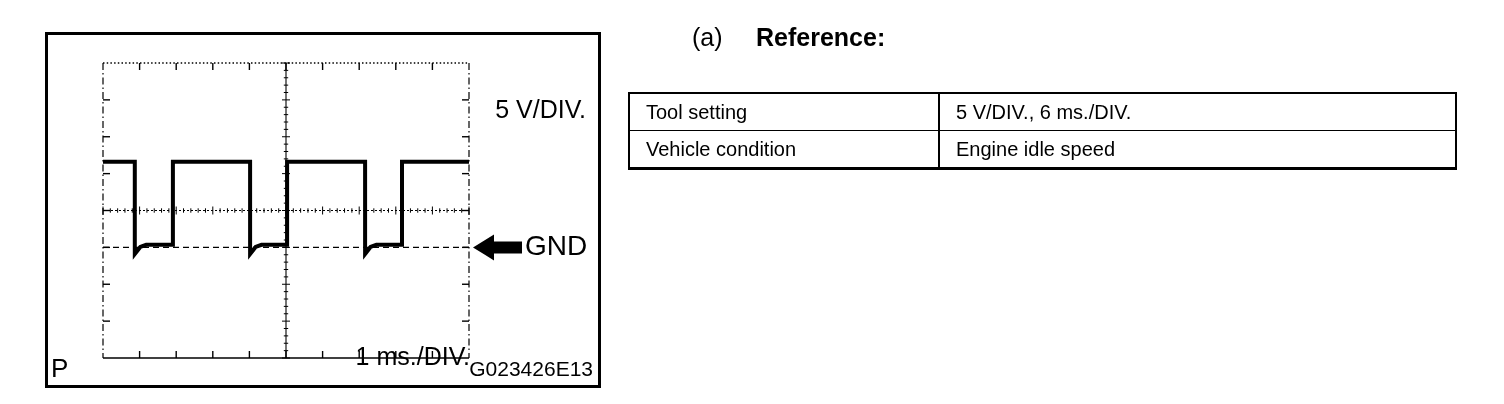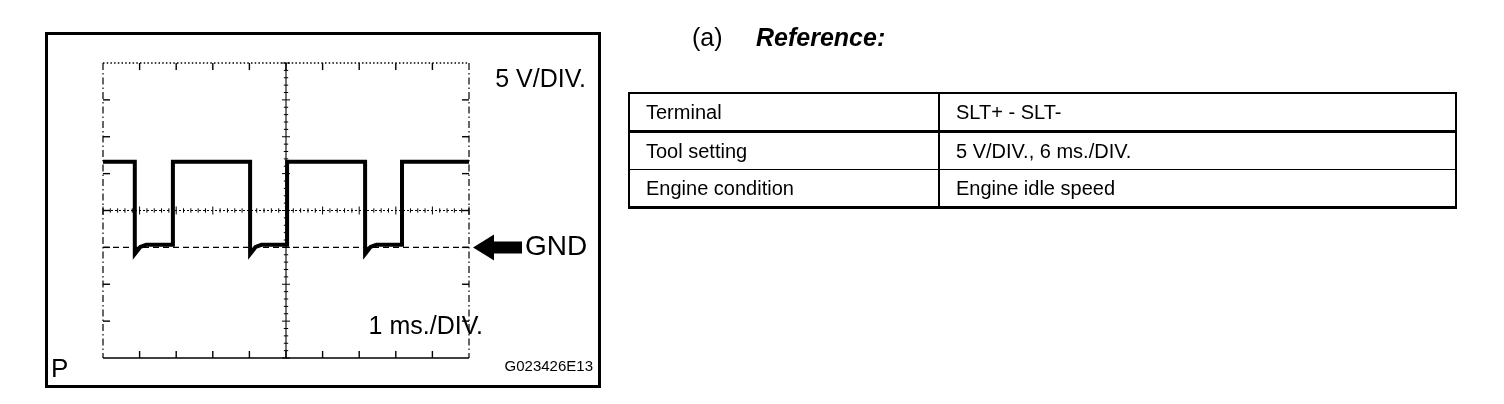--- a/index.html
+++ b/index.html
@@ -6,33 +6,33 @@
   .page {
     position:relative; width:1504px; height:404px; background:#ffffff;
     font-family:"Liberation Sans", sans-serif; color:#000; overflow:hidden;
   }
   
   .scope-figure {
     position:absolute; left:45px; top:32px; width:550px; height:350px;
     border:3px solid #000; background:#fff;
   }
   .scope-figure svg { position:absolute; left:0; top:0; }
-  .scope-label { position:absolute; font-size:25px; white-space:nowrap; }
+  .scope-label { position:absolute; font-size:25px; white-space:nowrap;margin-top:31px; }
   .label-volts { top:29px; right:12px; }
-  .label-time  { top:276px; right:115px; }
+  .label-time  { top:276px; right:128px; }
   .label-gnd   { position:absolute; left:477px; top:195px; font-size:28px; }
-  .fig-code    { position:absolute; right:5px; top:322px; font-size:15px; }
+  .fig-code    { position:absolute; right:5px; top:322px; font-size:21px; }
   .page-marker { position:absolute; left:3px; bottom:1px; font-size:26px; }
   
   .section-heading {
     position:absolute; left:692px; top:22px;
     display:grid; grid-template-columns:64px auto;
     font-size:25px; line-height:31px; white-space:nowrap;
   }
-  .section-heading .subtitle { grid-column:2; font-weight:bold;font-style:italic; }
+  .section-heading .subtitle { grid-column:2; font-weight:bold; }
   
   .ref-table {
     position:absolute; left:628px; top:92px; width:829px;
     border-collapse:collapse; table-layout:fixed;
     font-size:20px; background:#fff;
   }
   .ref-table { border:2px solid #000; border-bottom-width:3px; }
   .ref-table td {
     height:36px; vertical-align:middle; padding:0 4px 0 16px;
     border:none; overflow:hidden; white-space:nowrap;
@@ -193,28 +193,24 @@
     <div class="page-marker">P</div>
   </div>
 
   <div class="section-heading">
     <span class="marker">(a)</span>
     <span class="subtitle">Reference:</span>
   </div>
 
   <table class="ref-table">
     <tbody>
-        <tr class="r0">
-      <td class="k">Terminal</td>
-      <td class="v">SLT+ - SLT-</td>
-    </tr>
     <tr class="r1">
       <td class="k">Tool setting</td>
       <td class="v">5 V/DIV., 6 ms./DIV.</td>
     </tr>
     <tr class="r2">
-      <td class="k">Engine condition</td>
+      <td class="k">Vehicle condition</td>
       <td class="v">Engine idle speed</td>
     </tr>
   </tbody>
     </table>
 
 </div>
 
 </body></html>

